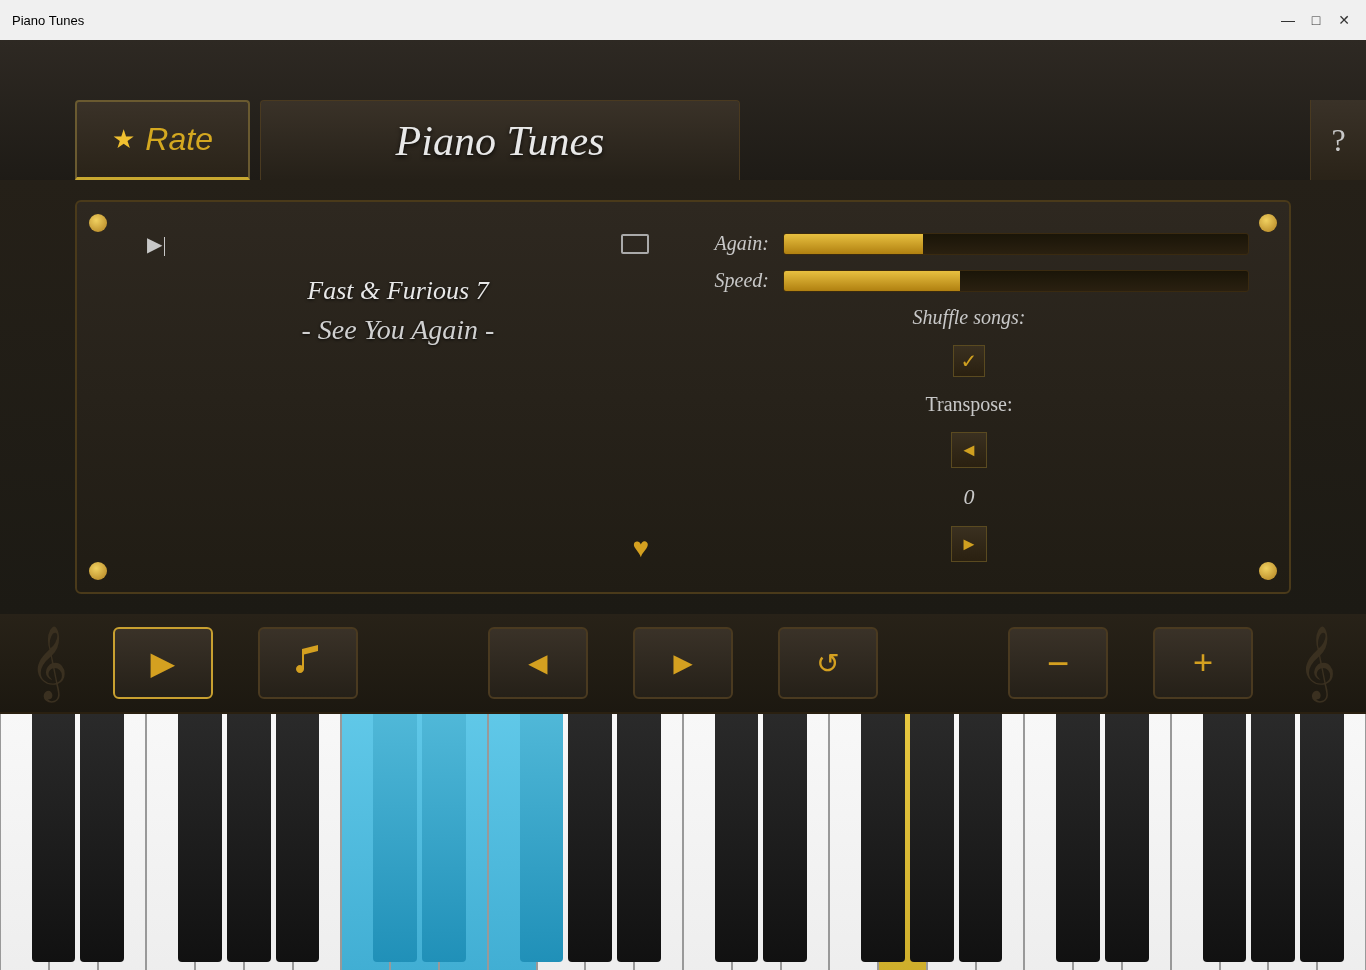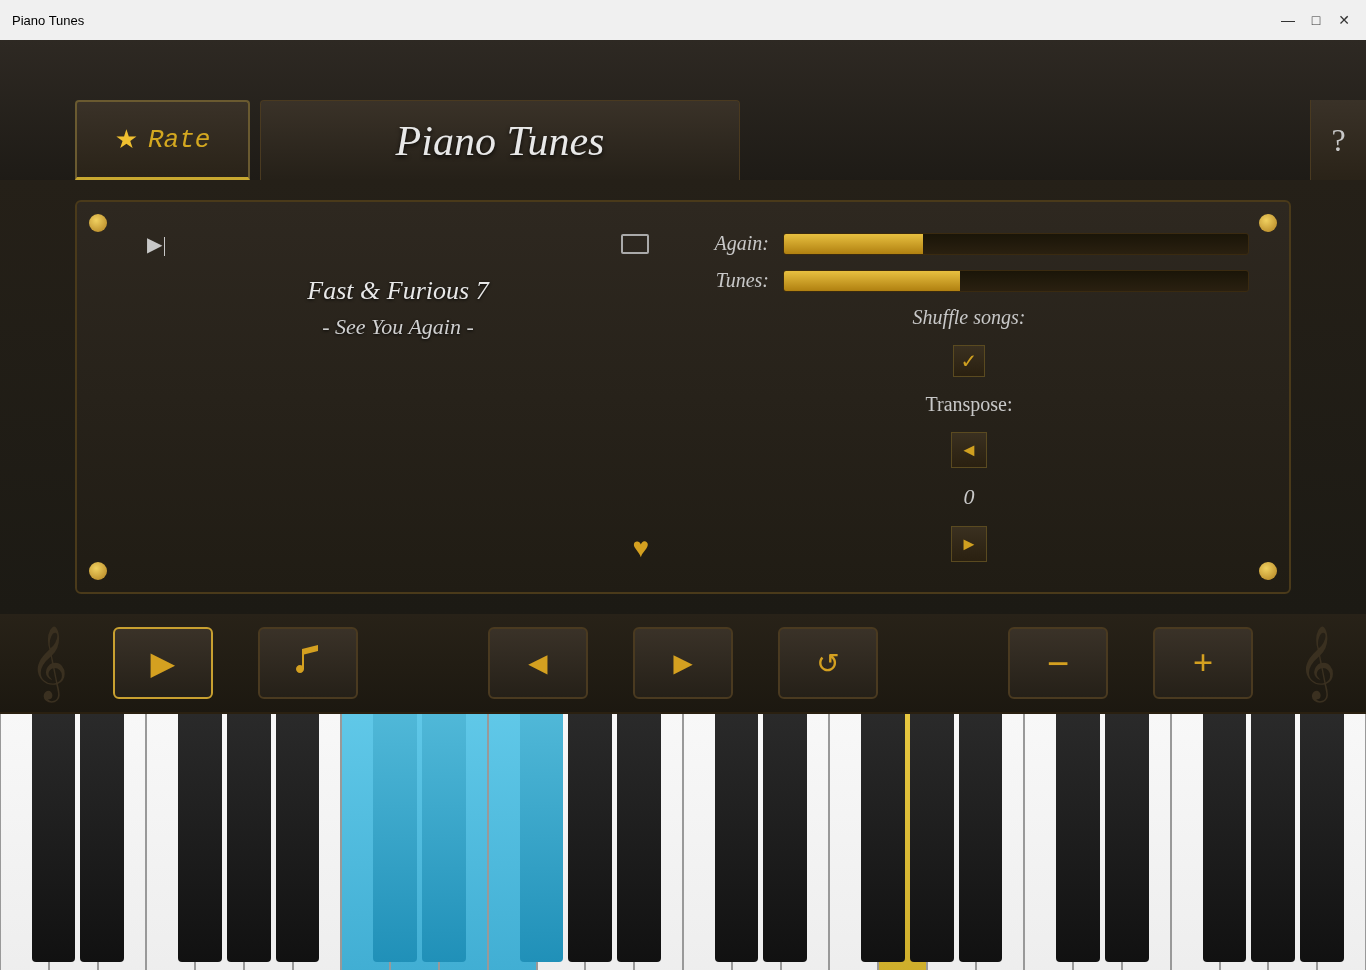--- a/index.html
+++ b/index.html
@@ -77,22 +77,22 @@
       gap: 10px;
       cursor: pointer;
     }
     .rate-star {
       color: #f0c030;
       font-size: 26px;
     }
     .rate-text {
       color: #d4a820;
       font-style: italic;
-      font-size: 26px;
-      font-family: Liberation Mono, monospace;
+      font-size: 32px;
+      font-family: Liberation Sans, sans-serif;
     }
 
     .app-title-box {
       margin-left: 10px;
       width: 480px;
       height: 80px;
       background: linear-gradient(180deg, #3a3228 0%, #252018 100%);
       border: 1px solid #4a3a20;
       border-bottom: none;
       border-radius: 4px 4px 0 0;
@@ -195,21 +195,21 @@
       color: #e8e8e8;
       font-size: 26px;
       font-style: italic;
       font-family: 'Palatino Linotype', serif;
       text-align: center;
       margin-bottom: 8px;
       text-shadow: 0 1px 3px rgba(0,0,0,0.8);
     }
     .song-subtitle {
       color: #d0d0d0;
-      font-size: 22px;
+      font-size: 28px;
       font-style: italic;
       font-family: 'Palatino Linotype', serif;
       text-align: center;
       text-shadow: 0 1px 3px rgba(0,0,0,0.8);
     }
 
     .heart-btn {
       position: absolute;
       bottom: 8px;
       right: 20px;
@@ -477,21 +477,21 @@
         </div>
 
         <div class="player-controls">
           <div class="control-row">
             <span class="control-label">Again:</span>
             <div class="slider-track">
               <div class="slider-fill-time"></div>
             </div>
           </div>
           <div class="control-row">
-            <span class="control-label">Tunes:</span>
+            <span class="control-label">Speed:</span>
             <div class="slider-track">
               <div class="slider-fill-speed"></div>
             </div>
           </div>
           <div class="shuffle-row">
             <span class="shuffle-label">Shuffle songs:</span>
             <div class="checkbox-btn">
               <span class="checkbox-check">✓</span>
             </div>
             <span class="transpose-label">Transpose:</span>

